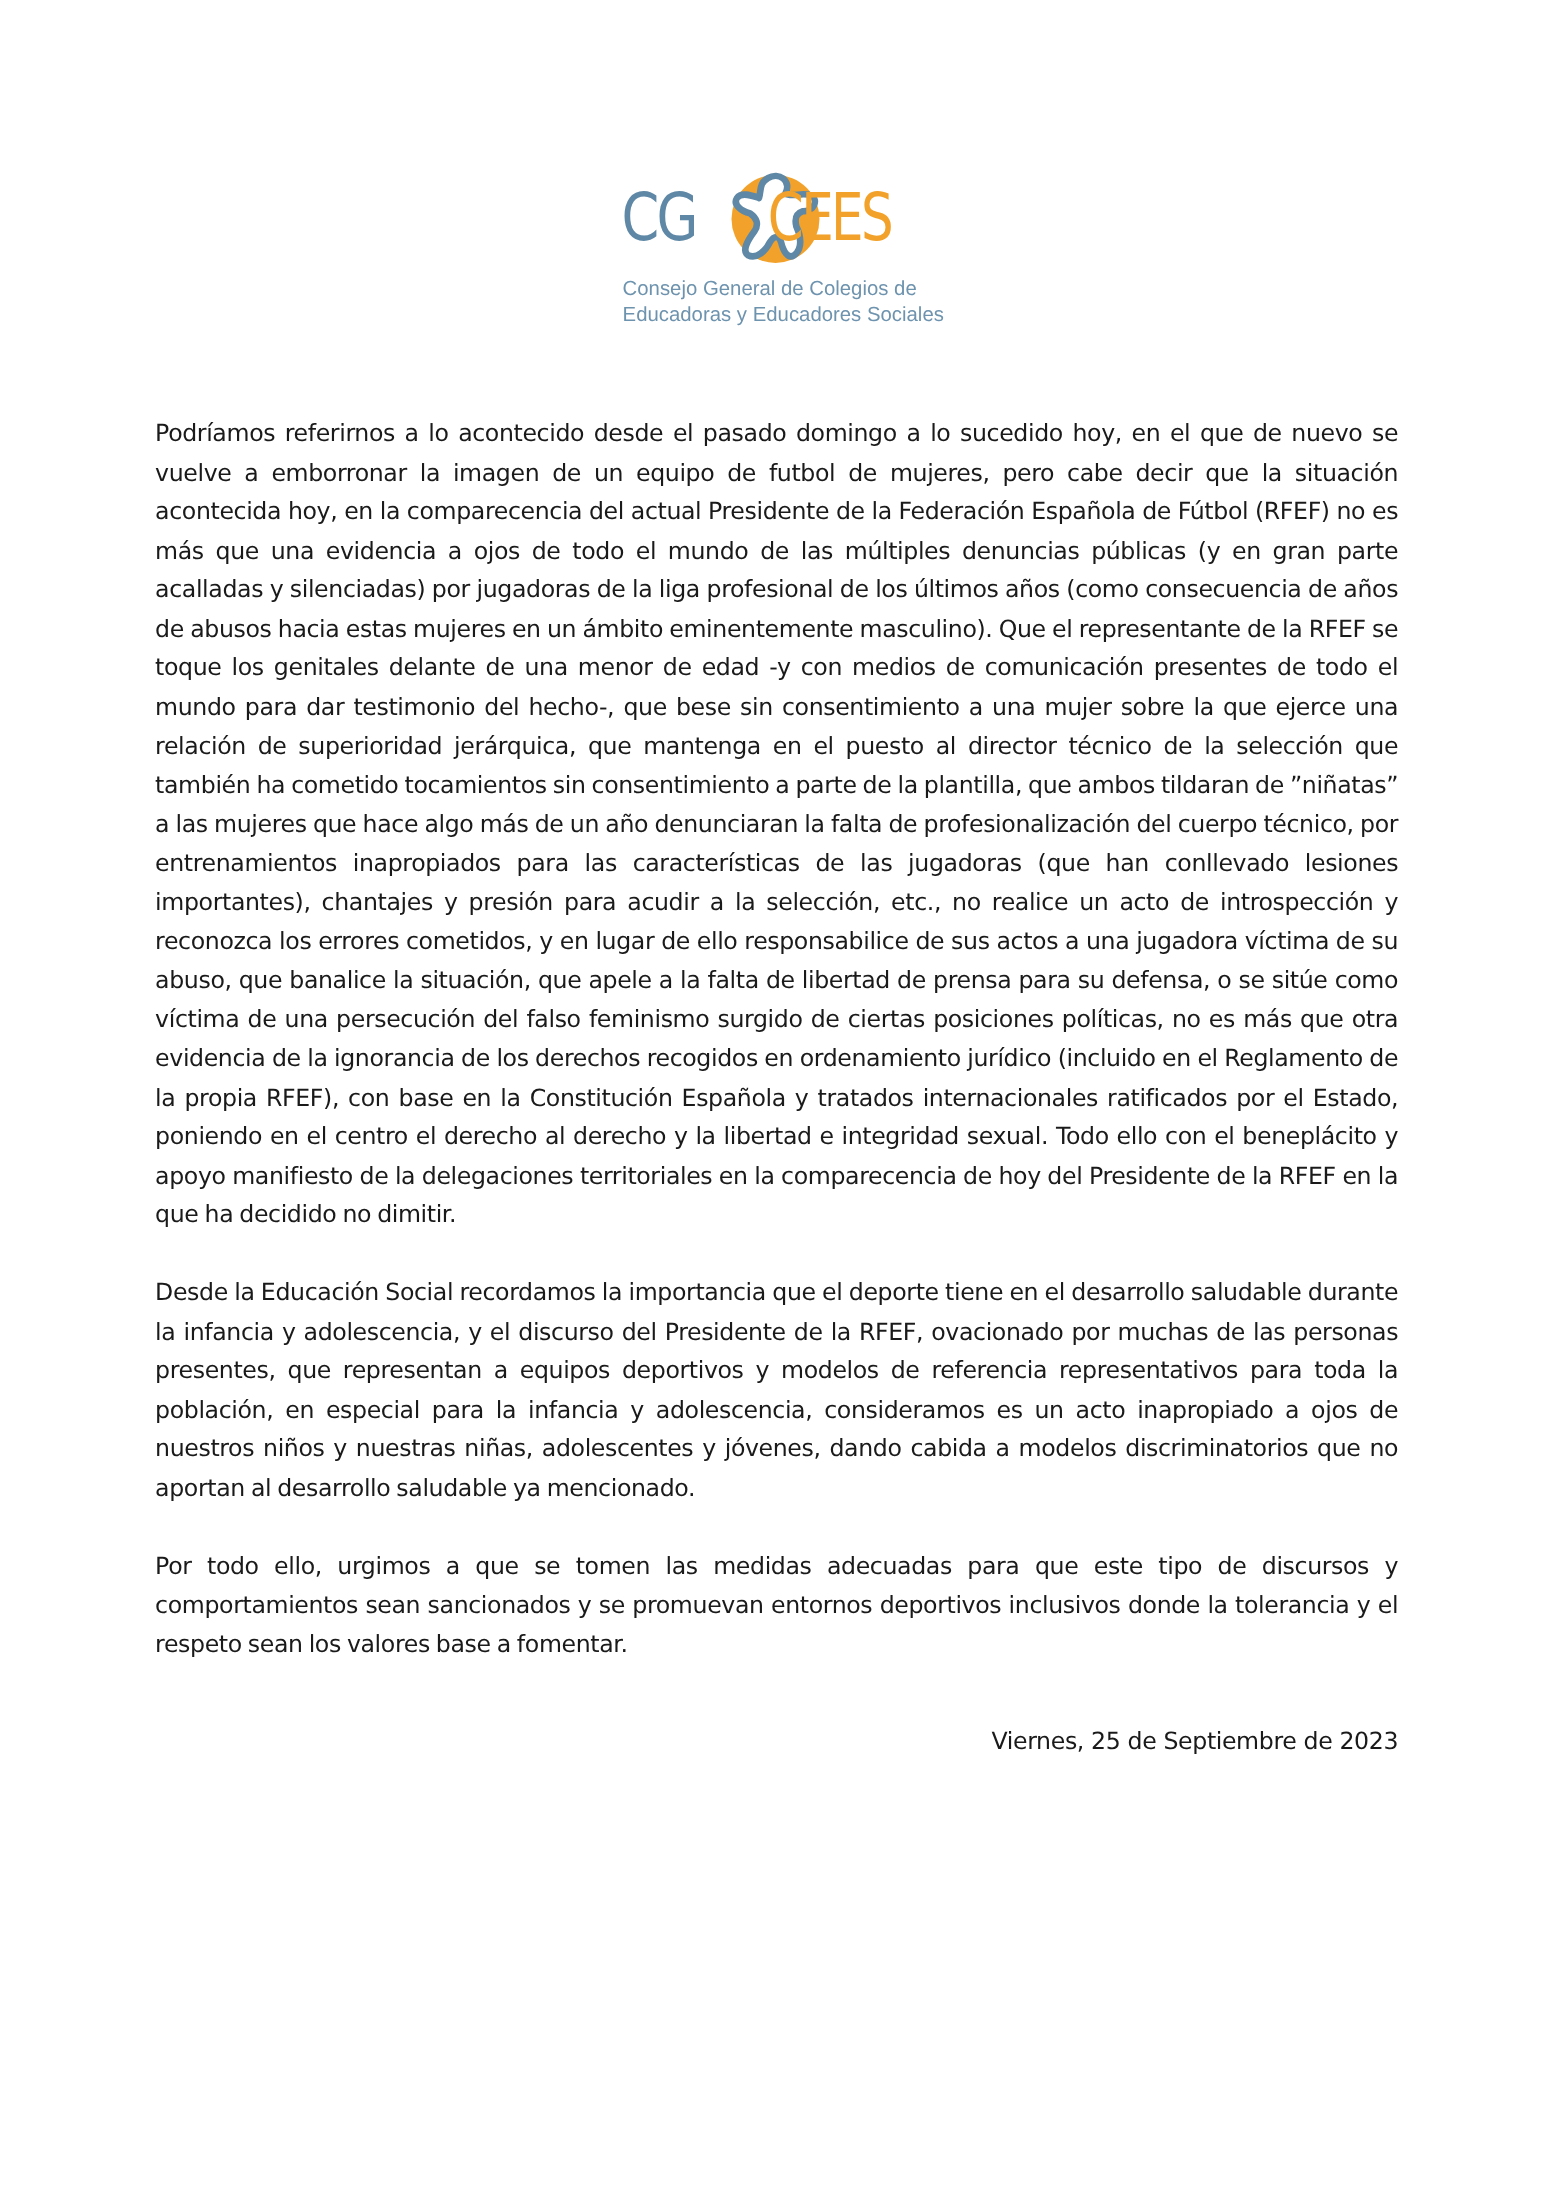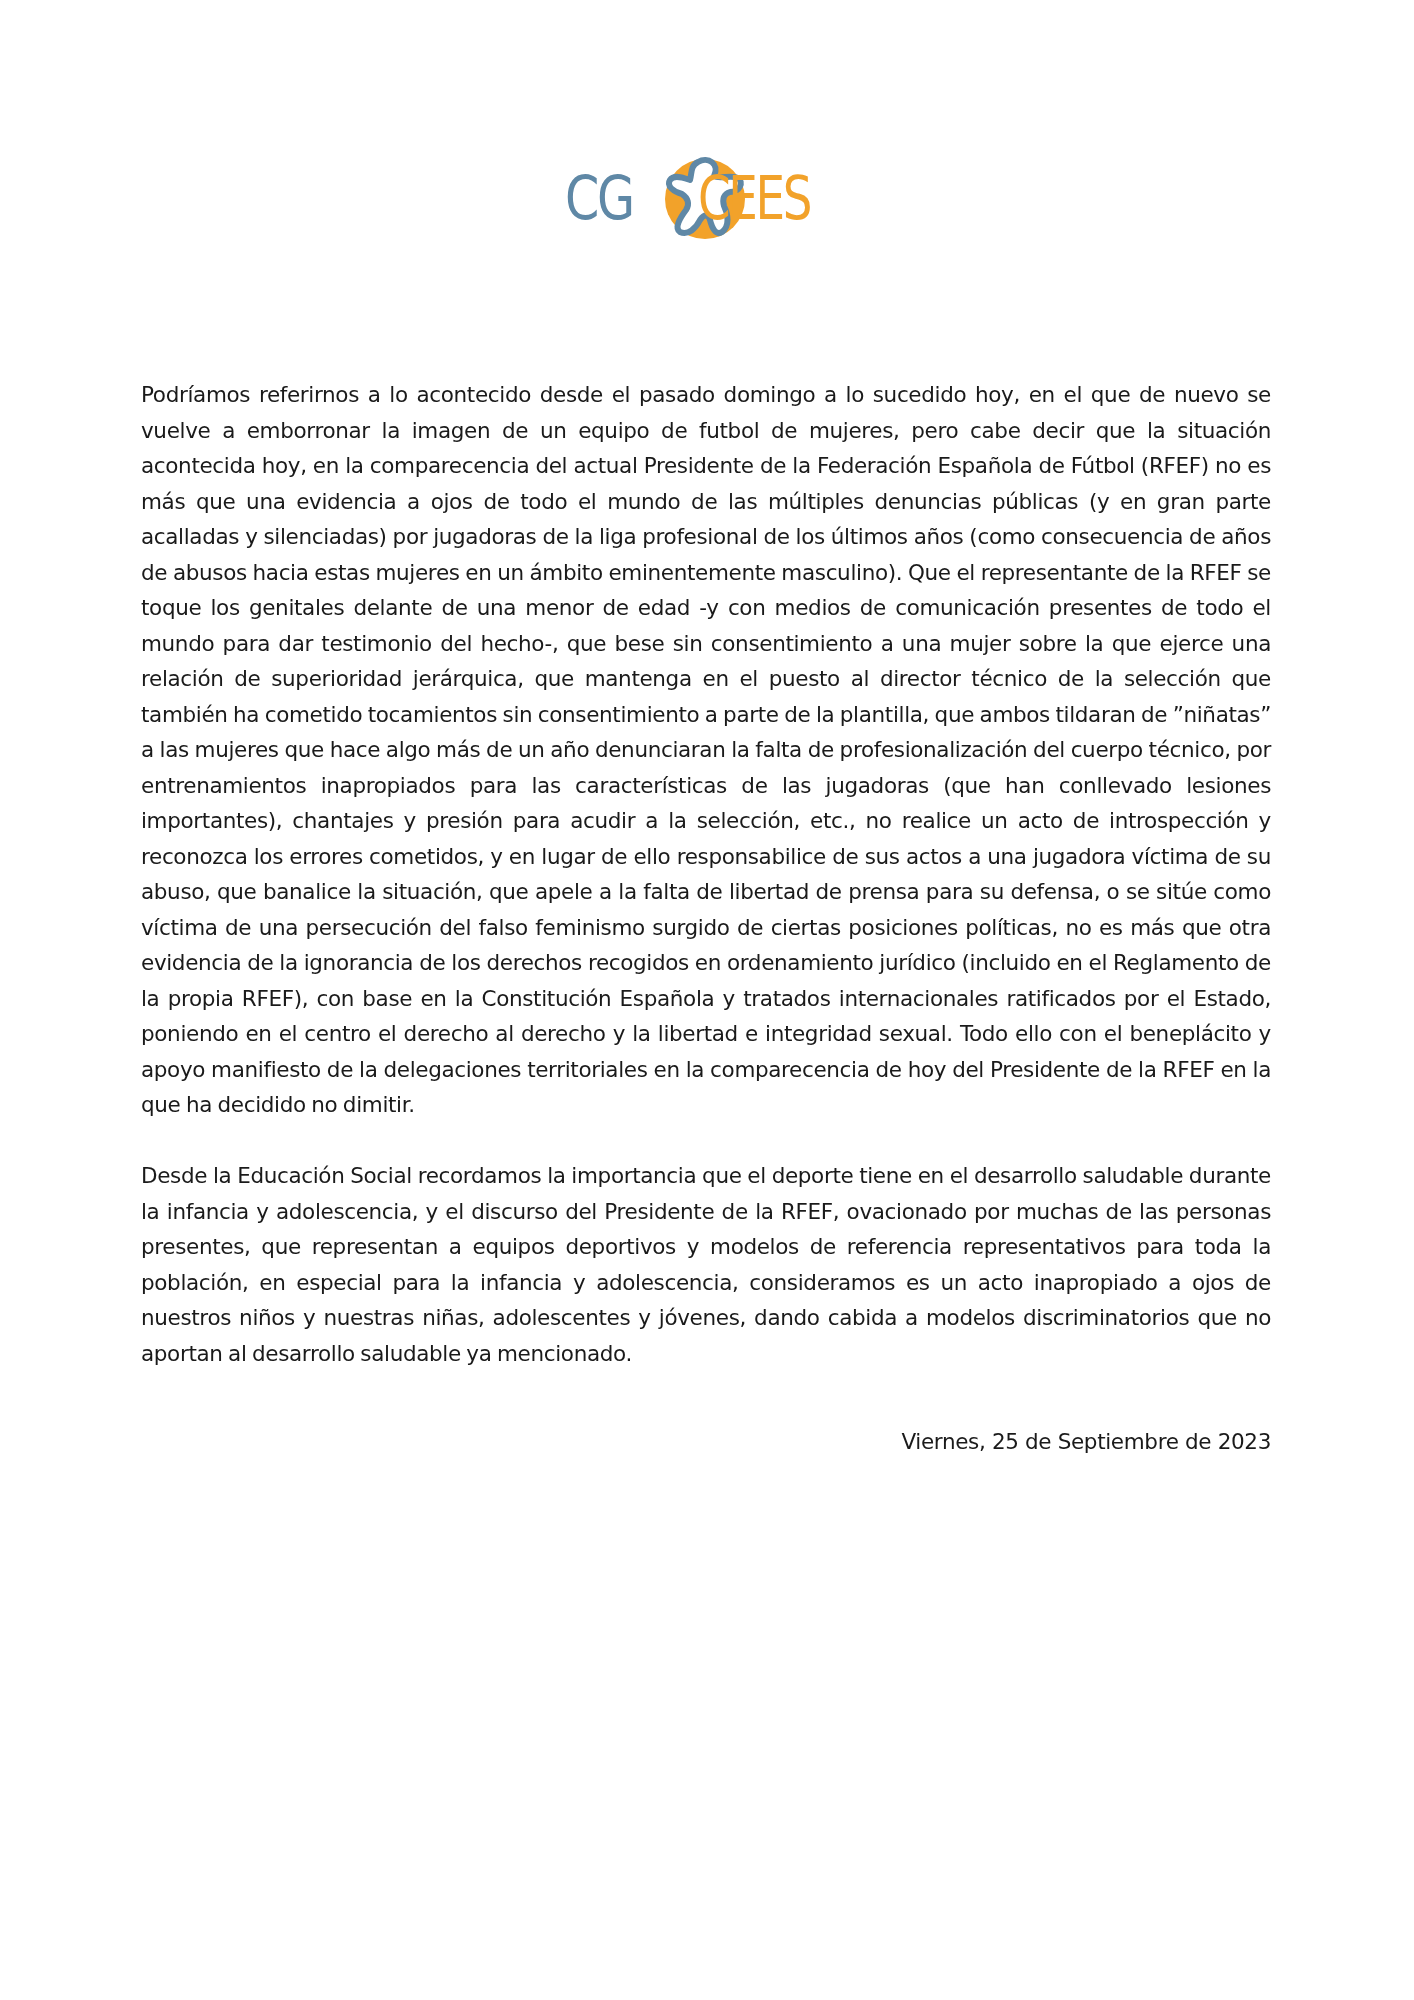--- a/index.html
+++ b/index.html
@@ -22,21 +22,26 @@
 
   <div class="logo">
     <div class="logo-top">
       <span class="logo-cg">CG</span>
       <svg class="logo-emblem" viewBox="0 0 90 90" xmlns="http://www.w3.org/2000/svg">
         <circle cx="47" cy="47" r="40" fill="#f2a22a"></circle>
         <path d="M40 10 C50 4 62 12 56 24 C62 28 72 22 80 26 C86 30 82 40 72 40 C66 42 64 46 66 54 C70 62 72 74 64 80 C58 84 54 76 52 68 C50 62 46 62 42 68 C38 76 30 84 22 80 C16 76 22 66 28 58 C32 52 30 46 24 42 C16 40 8 34 12 28 C16 22 26 26 32 28 C34 22 32 14 40 10 Z" fill="#ffffff" stroke="#5f88a6" stroke-width="6" stroke-linejoin="round"></path>
       </svg>
       <span class="logo-cees">CEES</span>
     </div>
+    <div class="logo-sub">
+      <div>Consejo General de Colegios de</div>
+      <div>Educadoras y Educadores Sociales</div>
+    </div>
   </div>
 
   <div class="content">
     <p class="para">Podríamos referirnos a lo acontecido desde el pasado domingo a lo sucedido hoy, en el que de nuevo se vuelve a emborronar la imagen de un equipo de futbol de mujeres, pero cabe decir que la situación acontecida hoy, en la comparecencia del actual Presidente de la Federación Española de Fútbol (RFEF) no es más que una evidencia a ojos de todo el mundo de las múltiples denuncias públicas (y en gran parte acalladas y silenciadas) por jugadoras de la liga profesional de los últimos años (como consecuencia de años de abusos hacia estas mujeres en un ámbito eminentemente masculino). Que el representante de la RFEF se toque los genitales delante de una menor de edad -y con medios de comunicación presentes de todo el mundo para dar testimonio del hecho-, que bese sin consentimiento a una mujer sobre la que ejerce una relación de superioridad jerárquica, que mantenga en el puesto al director técnico de la selección que también ha cometido tocamientos sin consentimiento a parte de la plantilla, que ambos tildaran de ”niñatas” a las mujeres que hace algo más de un año denunciaran la falta de profesionalización del cuerpo técnico, por entrenamientos inapropiados para las características de las jugadoras (que han conllevado lesiones importantes), chantajes y presión para acudir a la selección, etc., no realice un acto de introspección y reconozca los errores cometidos, y en lugar de ello responsabilice de sus actos a una jugadora víctima de su abuso, que banalice la situación, que apele a la falta de libertad de prensa para su defensa, o se sitúe como víctima de una persecución del falso feminismo surgido de ciertas posiciones políticas, no es más que otra evidencia de la ignorancia de los derechos recogidos en ordenamiento jurídico (incluido en el Reglamento de la propia RFEF), con base en la Constitución Española y tratados internacionales ratificados por el Estado, poniendo en el centro el derecho al derecho y la libertad e integridad sexual. Todo ello con el beneplácito y apoyo manifiesto de la delegaciones territoriales en la comparecencia de hoy del Presidente de la RFEF en la que ha decidido no dimitir.</p>
     <p class="para">Desde la Educación Social recordamos la importancia que el deporte tiene en el desarrollo saludable durante la infancia y adolescencia, y el discurso del Presidente de la RFEF, ovacionado por muchas de las personas presentes, que representan a equipos deportivos y modelos de referencia representativos para toda la población, en especial para la infancia y adolescencia, consideramos es un acto inapropiado a ojos de nuestros niños y nuestras niñas, adolescentes y jóvenes, dando cabida a modelos discriminatorios que no aportan al desarrollo saludable ya mencionado.</p>
+    <p class="para">Por todo ello, urgimos a que se tomen las medidas adecuadas para que este tipo de discursos y comportamientos sean sancionados y se promuevan entornos deportivos inclusivos donde la tolerancia y el respeto sean los valores base a fomentar.</p>
     <div class="date">Viernes, 25 de Septiembre de 2023</div>
   </div>
 
 </div>
 
 </body></html>

